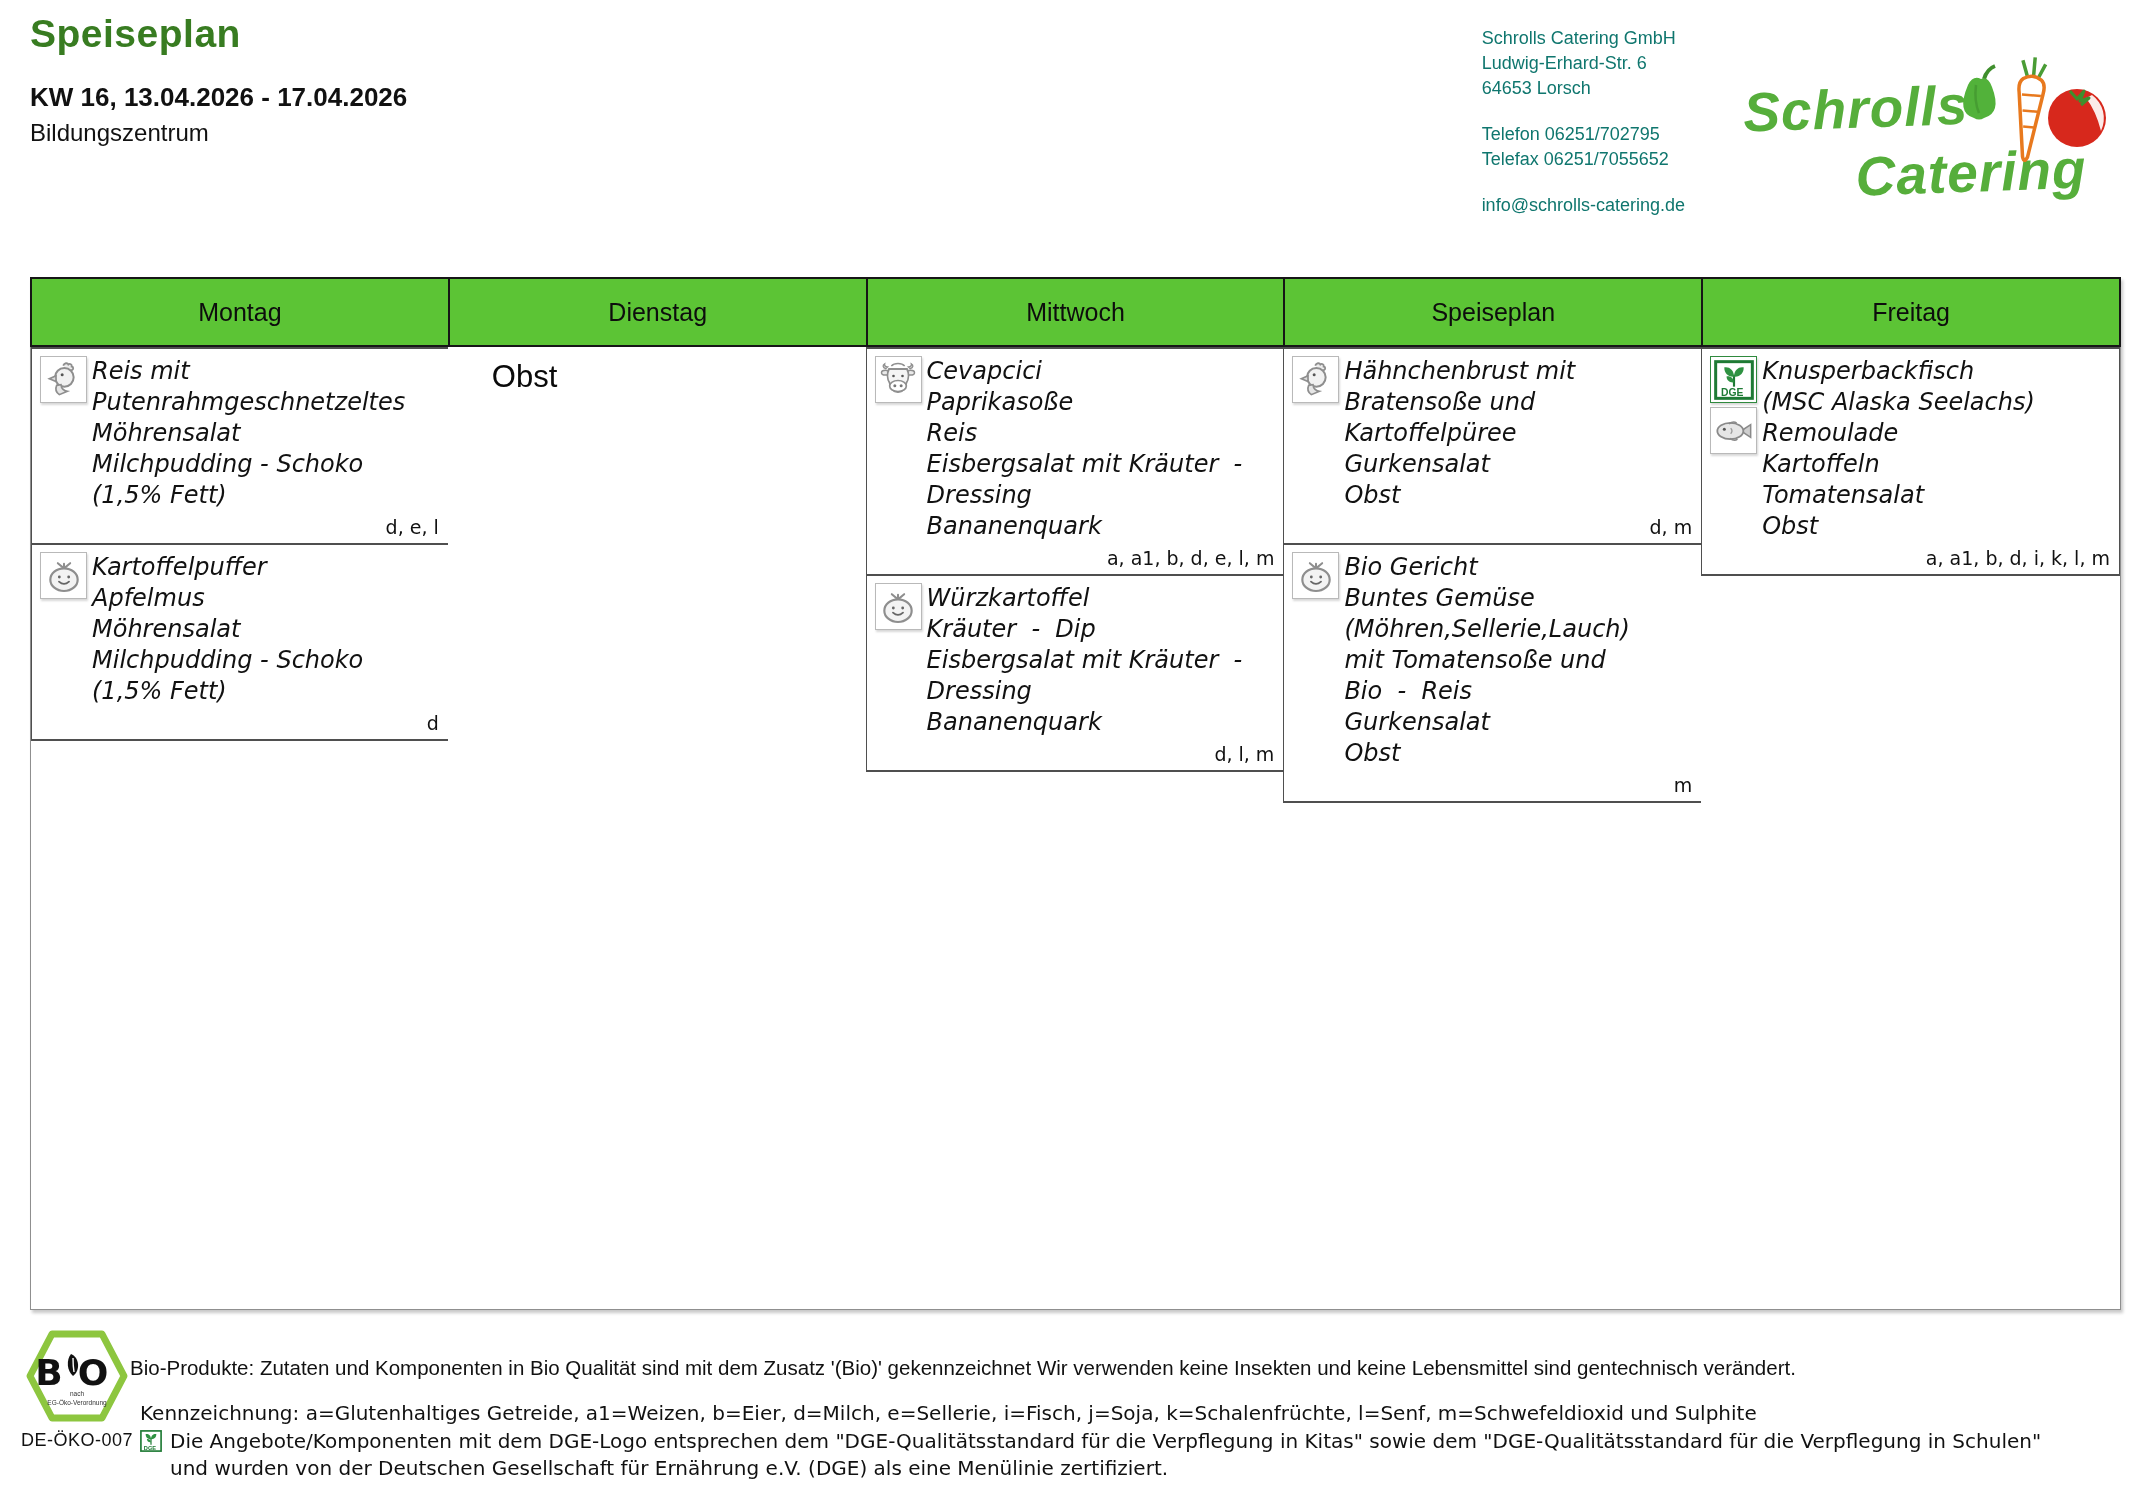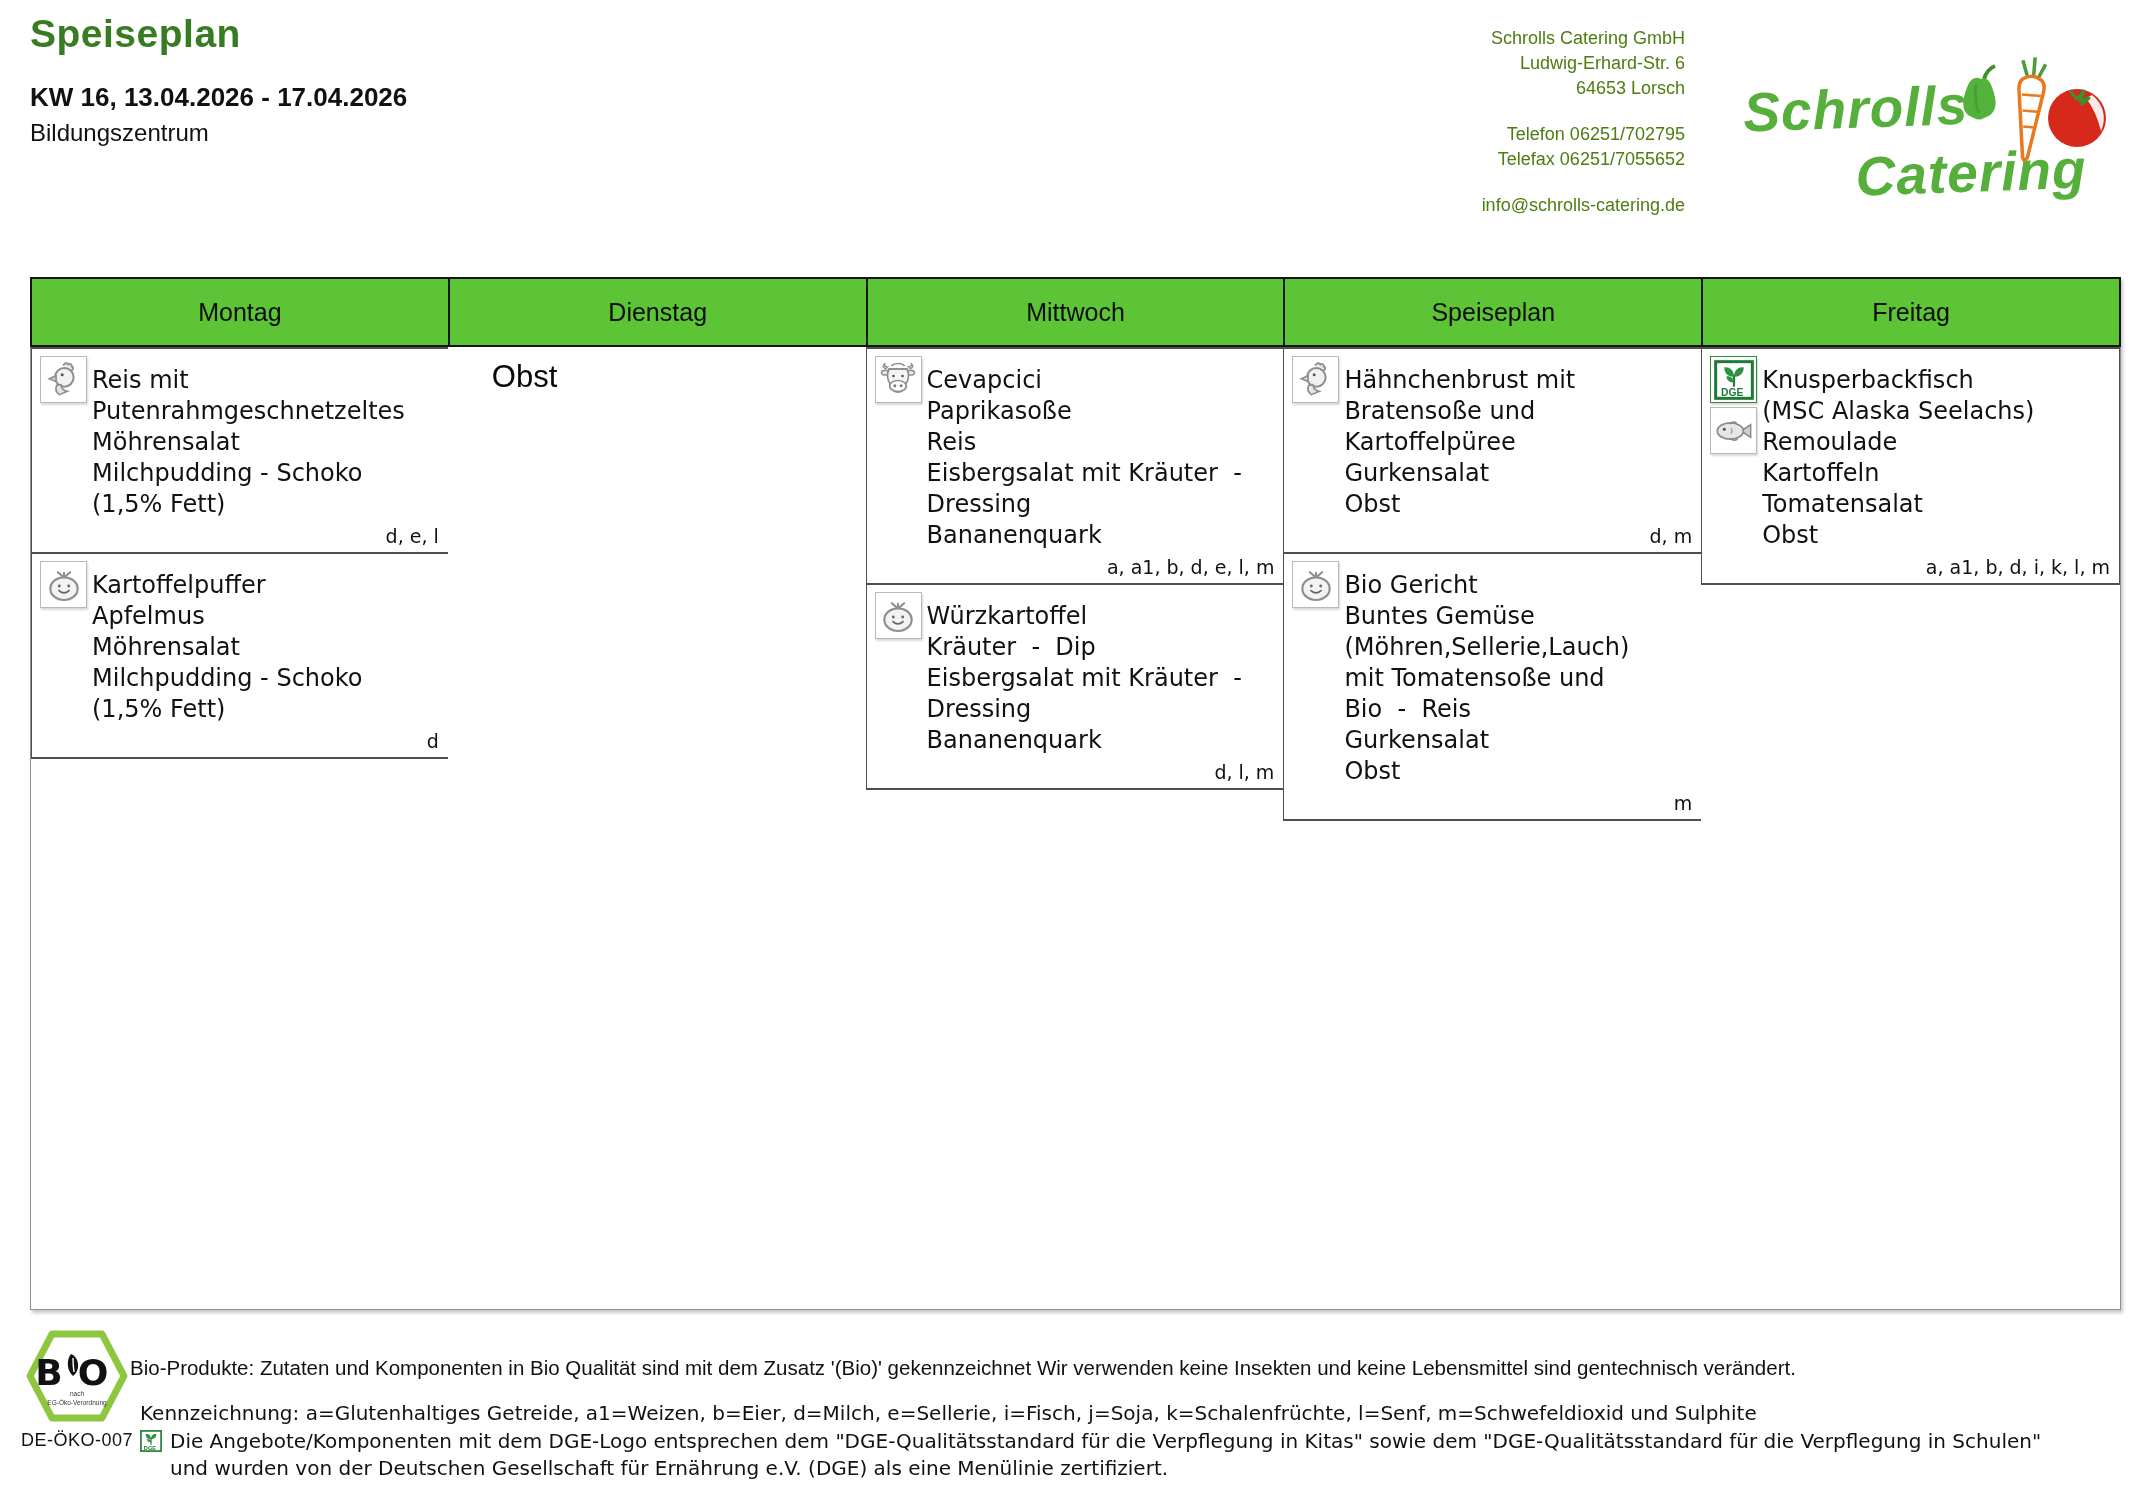--- a/index.html
+++ b/index.html
@@ -5,22 +5,22 @@
   html,body{margin:0;padding:0;background:#fff;}
   body{width:2138px;height:1500px;position:relative;overflow:hidden;
        font-family:"Liberation Sans",sans-serif;color:#111;}
 
   
   .doc-header{position:absolute;left:30px;top:12px;}
   .doc-title{font-size:39px;font-weight:700;color:var(--title-green,#387c21);letter-spacing:.5px;}
   .doc-week{font-size:26px;font-weight:600;margin-top:26px;}
   .doc-location{font-size:24px;font-weight:400;margin-top:6px;}
 
-  .company-block{position:absolute;top:26px;right:453px;text-align:right;
-                 font-size:18px;line-height:25px;font-weight:400;color:#4d7c0f;}
+  .company-block{position:absolute;top:26px;right:453px;
+                 font-size:18px;line-height:25px;font-weight:400;color:#0f766e;}
   .company-gap{height:21px;}
 
   .brand-logo{position:absolute;left:1742px;top:55px;width:388px;height:150px;}
 
   
   .menu-table{position:absolute;left:30px;top:277px;width:2091px;height:1033px;
               display:flex;box-shadow:2px 3px 3px #c9c9c9;}
   .day-column{flex:1 1 0;display:flex;flex-direction:column;min-width:0;}
   .day-column + .day-column{margin-left:-2px;}
   .day-header{height:70px;box-sizing:border-box;background:var(--day-green,#5cc435);
@@ -31,22 +31,22 @@
   .day-column:first-child .day-body{border-left:1px solid #8f8f8f;}
 
   .meal-card{display:grid;grid-template-columns:58px 1fr;box-sizing:border-box;
              border:2px solid #4f4f4f;margin:0 -1px 0 -1px;background:#fff;}
   .meal-card + .meal-card{margin-top:-2px;}
   .icon-col{padding:7px 0 0 8px;display:flex;flex-direction:column;gap:4px;}
   .icon-box{width:47px;height:47px;box-sizing:border-box;border:1px solid #b9b9b9;background:#fff;
             box-shadow:1px 2px 2px #d8d8d8;display:flex;align-items:center;justify-content:center;}
   .icon-box svg{width:40px;height:40px;display:block;}
   .icon-box.dge-box{border-color:#2f8a3e;box-shadow:1px 2px 2px #d8d8d8;}
-  .text-col{padding:16px 4px 0 2px;font-family:"DejaVu Sans",sans-serif;
-            font-size:24px;line-height:31px;white-space:pre-wrap;}
+  .text-col{padding:7px 4px 0 2px;font-family:"DejaVu Sans",sans-serif;
+            font-size:24px;line-height:31px;white-space:pre-wrap;font-style:italic;}
   .allergen-codes{grid-column:1/3;text-align:right;font-family:"DejaVu Sans",sans-serif;
                   font-size:19px;padding:5px 9px 3px 0;min-height:24px;}
 
   .plain-meal{padding:10px 0 0 44px;font-family:"Liberation Sans",sans-serif;
               font-size:31px;line-height:40px;color:#0a0a0a;}
   .plain-meal .plain-line:nth-child(2){padding-left:19px;}
 
   
   .bio-wrap{position:absolute;left:18px;top:1330px;width:118px;text-align:center;}
   .bio-code{font-size:18px;margin-top:4px;letter-spacing:.5px;}

